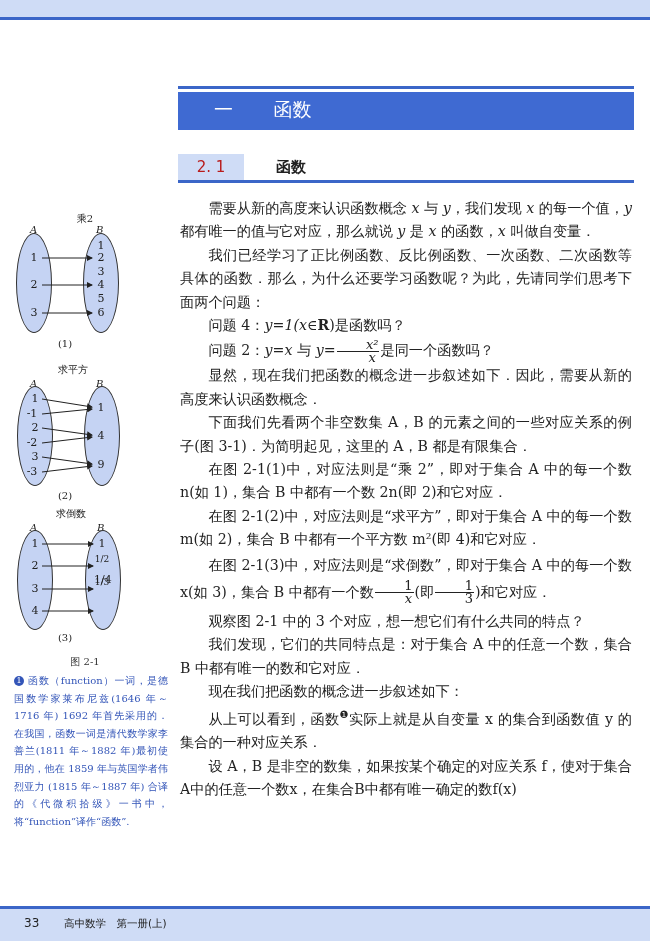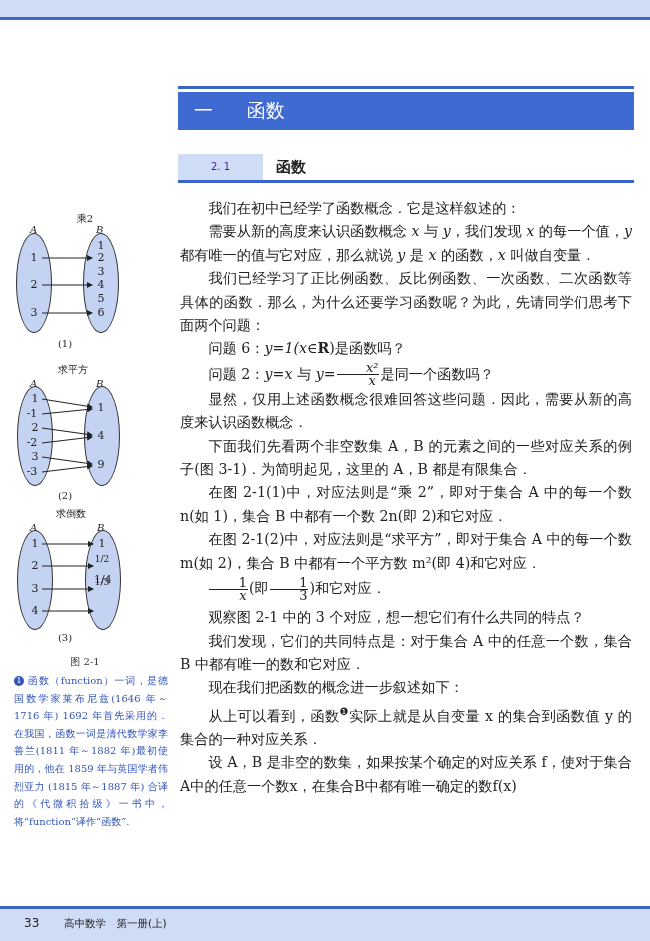--- a/index.html
+++ b/index.html
@@ -2,27 +2,27 @@
 <html><head>
 <meta charset="utf-8">
 <style>
   html, body { margin:0; padding:0; }
   body { width:650px; height:941px; background:#ffffff; position:relative; overflow:hidden;
          font-family:"DejaVu Serif", "Liberation Serif", serif; color:#222; }
   .top-band { position:absolute; left:0; top:0; width:650px; height:17px; background:#cfdcf6; }
   .top-rule { position:absolute; left:0; top:17px; width:650px; height:3px; background:#3b66c8; }
   .chapter-rule { position:absolute; left:178px; top:86px; width:456px; height:3px; background:#3b66c8; }
   .chapter-bar { position:absolute; left:178px; top:92px; width:456px; height:38px; background:#3f6ad2;
-                 color:#fff; font-family:Liberation Serif, serif; font-size:19px;
-                 line-height:38px; box-sizing:border-box; padding-left:16px; }
+                 color:#fff; font-family:Liberation Mono, monospace; font-size:19px;
+                 line-height:38px; box-sizing:border-box; padding-left:36px; }
   .chapter-bar .num { display:inline-block; width:48px; }
   .section-head { position:absolute; left:178px; top:154px; width:456px; height:28px; }
-  .section-num { position:absolute; left:0; top:0; width:85px; height:26px; background:#cfdcf6;
-                 font-family:"DejaVu Sans","Liberation Sans",sans-serif; font-size:10px; line-height:26px;
-                 text-align:center; color:#4c1d95; }
+  .section-num { position:absolute; left:0; top:0; width:66px; height:26px; background:#cfdcf6;
+                 font-family:"DejaVu Sans","Liberation Sans",sans-serif; font-size:15px; line-height:26px;
+                 text-align:center; color:#b91c1c; }
   .section-title { position:absolute; left:98px; top:0; height:26px; line-height:26px;
                    font-family:"DejaVu Sans","Liberation Sans",sans-serif; font-size:15px; font-weight:bold; }
   .section-rule { position:absolute; left:0; top:26px; width:456px; height:3px; background:#3b66c8; }
 
   .body-text { position:absolute; left:180px; top:197px; width:452px; font-size:14.2px; line-height:23.4px; }
   .body-text p { margin:0; text-indent:2em; text-align:justify; }
   .body-text p.spaced { margin-top:4px; }
   i.v { font-style:italic; font-family:"DejaVu Serif","Liberation Serif",serif; }
   b.R { font-weight:bold; font-style:normal; }
   .frac { display:inline-block; vertical-align:middle; text-align:center; font-size:13px; line-height:12px; margin:0 1px; }
@@ -138,30 +138,29 @@
 </svg>
 
 <div class="fig-title">图 2-1</div>
 
 <div class="footnote">
   <span class="mark">1</span>
   <span>函数（function）一词，是德国数学家莱布尼兹(1646 年～1716 年) 1692 年首先采用的．在我国，函数一词是清代数学家李善兰(1811 年～1882 年)最初使用的，他在 1859 年与英国学者伟烈亚力 (1815 年～1887 年) 合译的《代微积拾级》一书中，将“function”译作“函数”.</span>
 </div>
 
 <div class="body-text">
-  <p>我们在初中已经学了函数概念．它是这样叙述的：</p>
   <p><span>需要从新的高度来认识函数概念 </span><i class="v">x</i><span> 与 </span><i class="v">y</i><span>，我们发现 </span><i class="v">x</i><span> 的每一个值，</span><i class="v">y</i><span> 都有唯一的值与它对应，那么就说 </span><i class="v">y</i><span> 是 </span><i class="v">x</i><span> 的函数，</span><i class="v">x</i><span> 叫做自变量．</span></p>
   <p>我们已经学习了正比例函数、反比例函数、一次函数、二次函数等具体的函数．那么，为什么还要学习函数呢？为此，先请同学们思考下面两个问题：</p>
-  <p><span>问题 6：</span><i class="v">y=1(x∈</i><b class="R">R</b><span>)是函数吗？</span></p>
+  <p><span>问题 4：</span><i class="v">y=1(x∈</i><b class="R">R</b><span>)是函数吗？</span></p>
   <p style="line-height:27px;"><span>问题 2：</span><i class="v">y=x</i><span> 与 </span><i class="v">y=</i><span class="frac"><i class="n v">x²</i><i class="d v">x</i></span><span>是同一个函数吗？</span></p>
-  <p>显然，仅用上述函数概念很难回答这些问题．因此，需要从新的高度来认识函数概念．</p>
+  <p>显然，现在我们把函数的概念进一步叙述如下．因此，需要从新的高度来认识函数概念．</p>
   <p>下面我们先看两个非空数集 A，B 的元素之间的一些对应关系的例子(图 3-1)．为简明起见，这里的 A，B 都是有限集合．</p>
   <p>在图 2-1(1)中，对应法则是“乘 2”，即对于集合 A 中的每一个数 n(如 1)，集合 B 中都有一个数 2n(即 2)和它对应．</p>
   <p>在图 2-1(2)中，对应法则是“求平方”，即对于集合 A 中的每一个数 m(如 2)，集合 B 中都有一个平方数 m²(即 4)和它对应．</p>
-  <p style="line-height:27px;"><span class="frac"><span class="n">1</span><i class="d v">x</i></span><span>(即</span><span class="frac"><span class="n">1</span><span class="d">3</span></span><span>)和它对应．</span></p>
+  <p style="line-height:27px;"><span>在图 2-1(3)中，对应法则是“求倒数”，即对于集合 A 中的每一个数 x(如 3)，集合 B 中都有一个数</span><span class="frac"><span class="n">1</span><i class="d v">x</i></span><span>(即</span><span class="frac"><span class="n">1</span><span class="d">3</span></span><span>)和它对应．</span></p>
   <p class="spaced">观察图 2-1 中的 3 个对应，想一想它们有什么共同的特点？</p>
   <p>我们发现，它们的共同特点是：对于集合 A 中的任意一个数，集合 B 中都有唯一的数和它对应．</p>
   <p>现在我们把函数的概念进一步叙述如下：</p>
   <p><span>从上可以看到，函数</span><span class="fn-mark">❶</span><span>实际上就是从自变量 x 的集合到函数值 y 的集合的一种对应关系．</span></p>
   <p>设 A，B 是非空的数集，如果按某个确定的对应关系 f，使对于集合A中的任意一个数x，在集合B中都有唯一确定的数f(x)</p>
 </div>
 
 <div class="bottom-rule"></div>
 <div class="bottom-band"></div>
 <div class="page-num">33</div>

